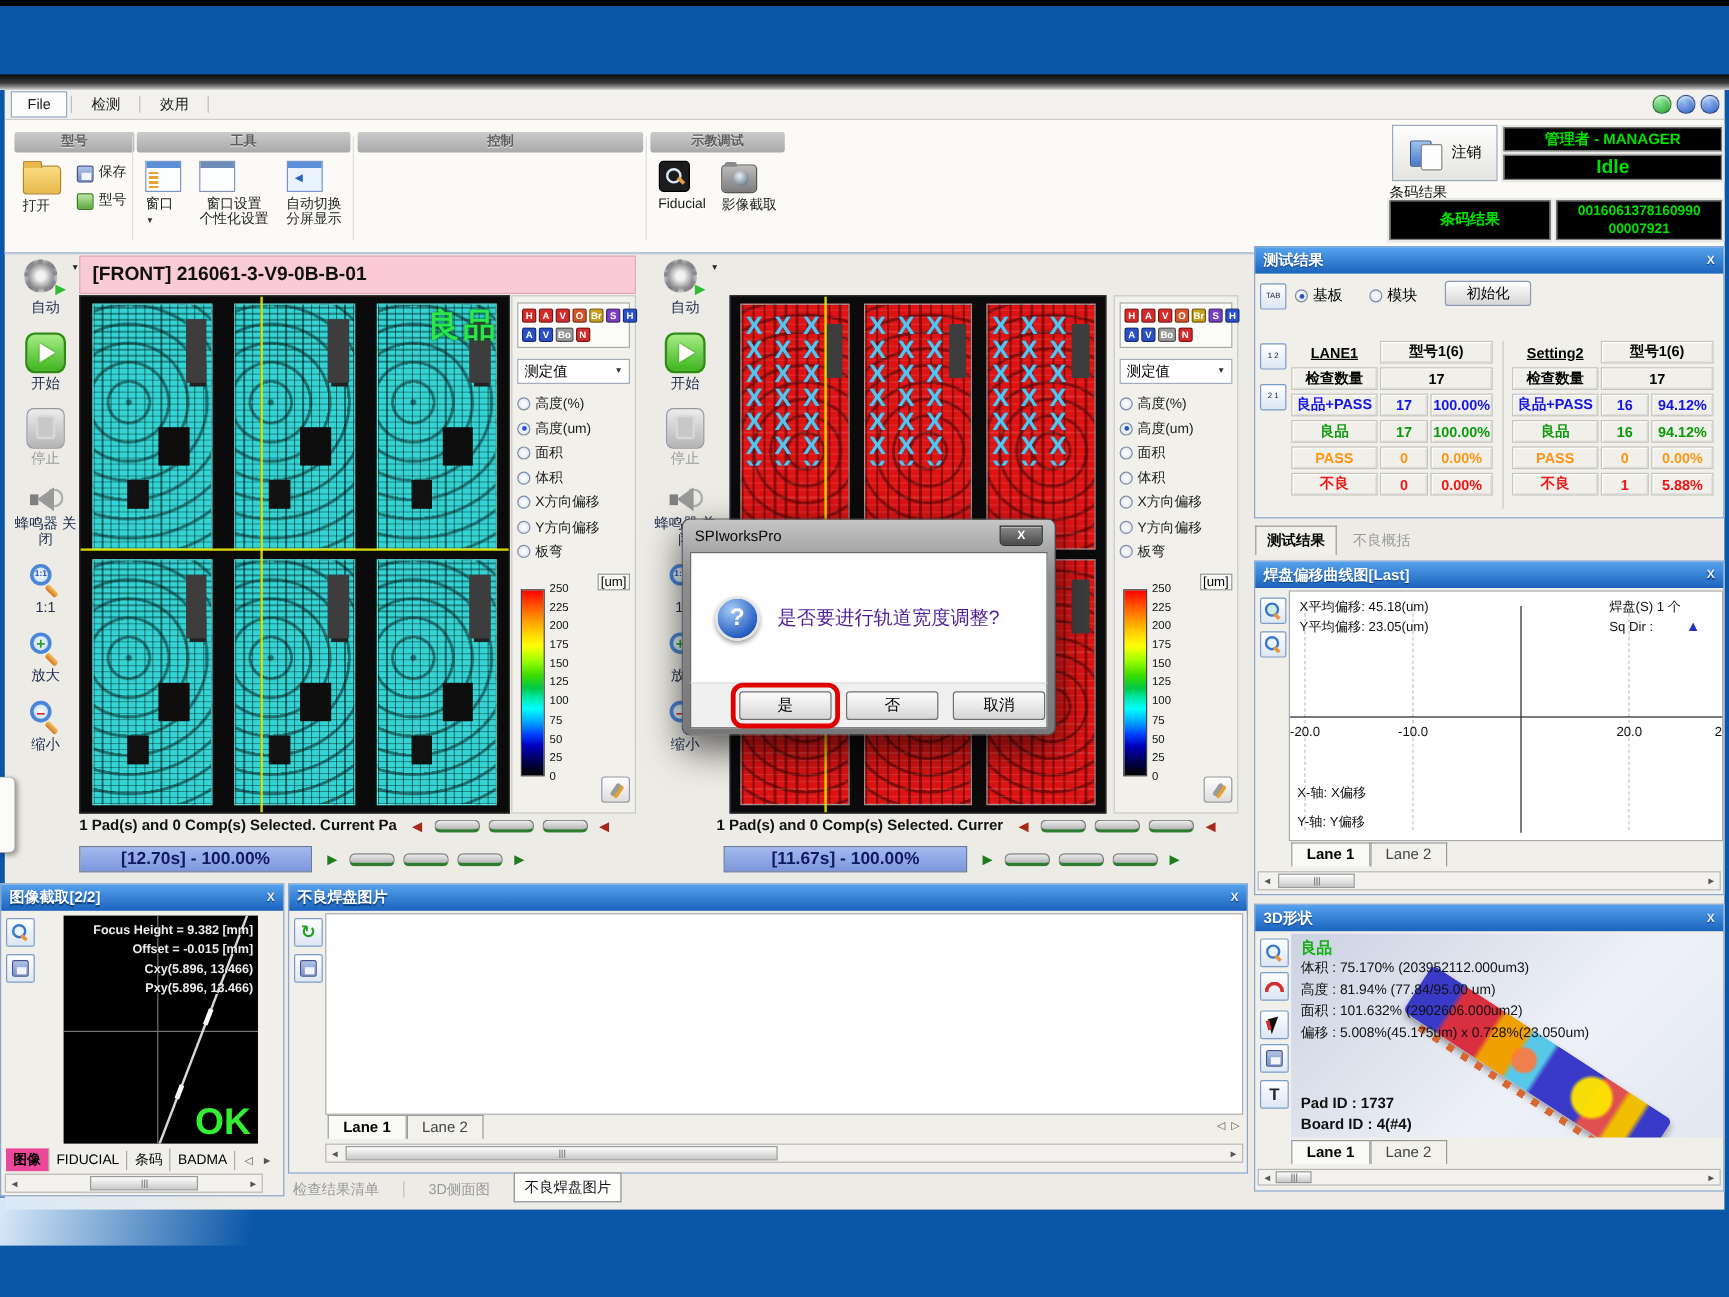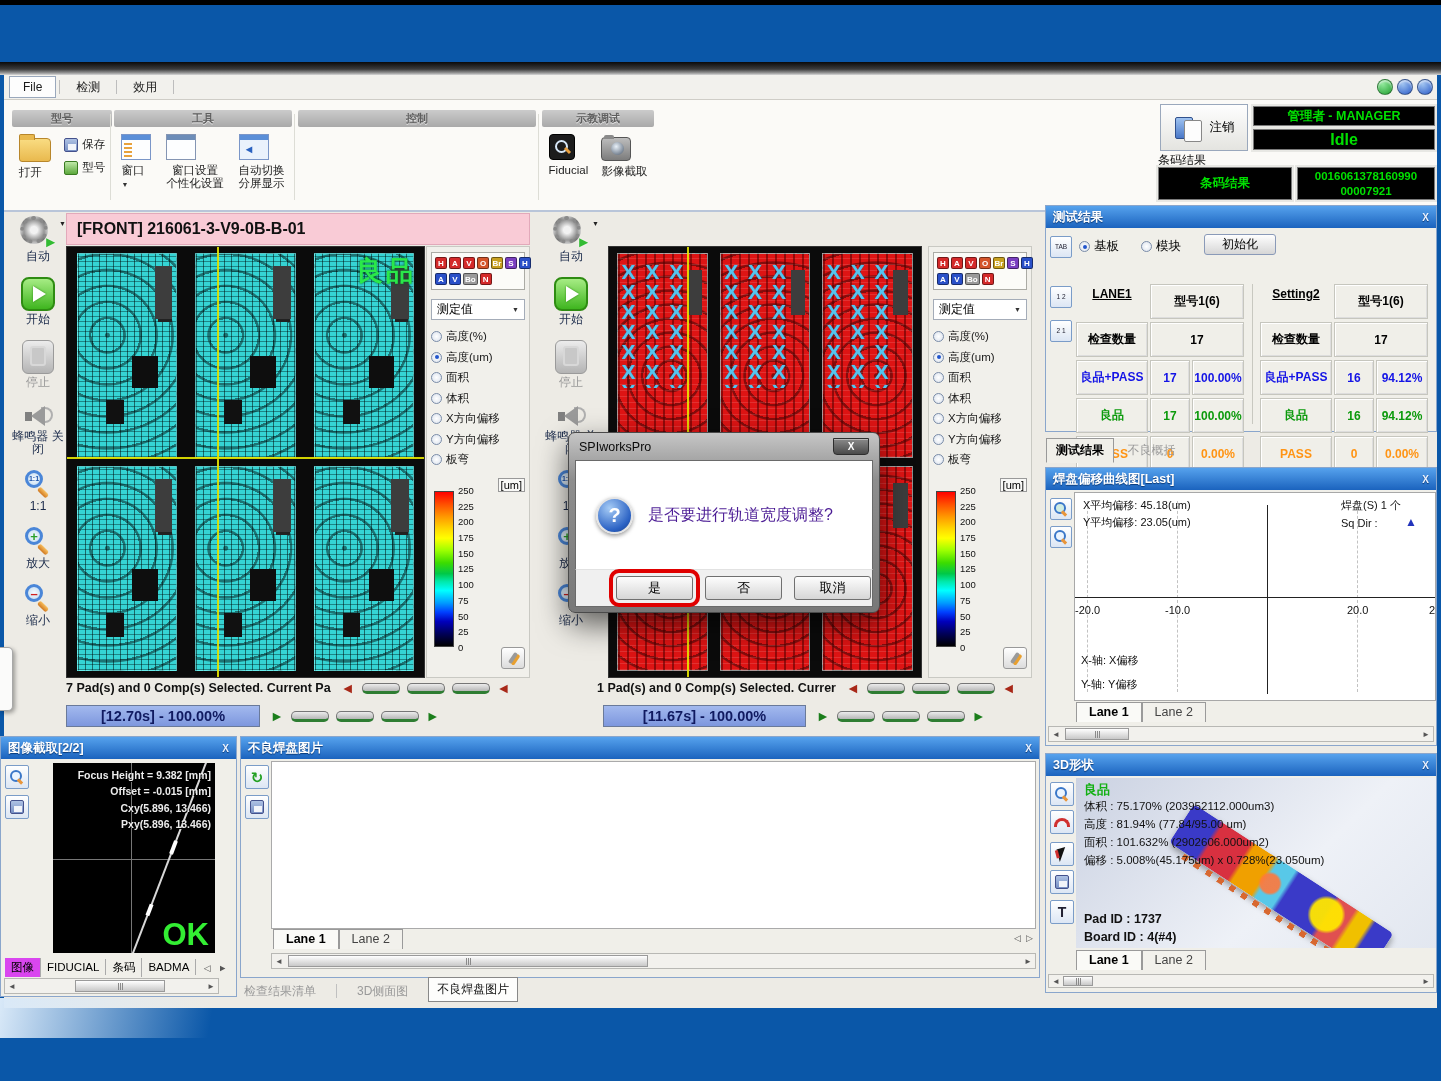--- a/index.html
+++ b/index.html
@@ -132,21 +132,21 @@
 .ptitle{height:22px;background:linear-gradient(180deg,#56A2ED,#1B63BE);color:#fff;font-weight:bold;font-size:12.5px;display:flex;align-items:center;padding:0 7px;text-shadow:0 1px 1px #0A3A78}
 .pclose{margin-left:auto;font-size:10px;color:#EAF2FF;font-weight:bold}
 .sq-btn{position:absolute;width:22px;height:22px;border:1px solid #7A9CC8;background:linear-gradient(#FFF,#DCE6F4);font-size:6.5px;color:#223;display:flex;align-items:center;justify-content:center;border-radius:2px;text-align:center;line-height:1}
 .minimag{position:relative;width:14px;height:14px}
 .minimag::before{content:"";position:absolute;left:0;top:0;width:8px;height:8px;border:2px solid #3A77C8;border-radius:50%;background:#EAF4FF}
 .minimag::after{content:"";position:absolute;right:1px;bottom:1px;width:6px;height:3px;background:#E8953A;transform:rotate(45deg)}
 .minimag.plus::before{box-shadow:inset 0 0 0 10px rgba(60,200,60,.15)}
 
 .res-table{position:absolute;font-size:12px}
 .rrow{display:flex;gap:2px;margin-bottom:3px}
-.rcell{border:1px solid #C6C6BE;box-shadow:inset 1px 1px 0 #FFF,inset -1px -1px 0 #DDD;background:#F0EFE9;height:35px;display:flex;align-items:center;justify-content:center;font-weight:bold}
+.rcell{border:1px solid #C6C6BE;box-shadow:inset 1px 1px 0 #FFF,inset -1px -1px 0 #DDD;background:#F0EFE9;height:19px;display:flex;align-items:center;justify-content:center;font-weight:bold}
 .rname{height:19px;display:flex;align-items:center;justify-content:center;font-weight:bold;text-decoration:underline}
 .xbtn{border:1px solid #8A9AB8;border-radius:3px;background:linear-gradient(#FEFEFE,#D6D6D6);display:flex;align-items:center;justify-content:center;font-size:12px}
 .ftab{display:inline-block;padding:3px 9px;font-size:12px}
 .ftab.on{background:#F0EFE9;border:1px solid #999;border-bottom:1px solid #F0EFE9;font-weight:bold}
 .ftab.off{color:#9a9a9a}
 
 .chart{position:absolute;background:#fff;border:1px solid #A8A8A8}
 .dashv{position:absolute;top:8px;bottom:8px;width:0;border-left:1px dashed #C2C2C2}
 .axv{position:absolute;top:12px;bottom:6px;width:1px;background:#222}
 .axh{position:absolute;left:0;right:0;height:1px;background:#222}
@@ -169,21 +169,21 @@
 
 .capimg{position:absolute;background:#000;overflow:hidden}
 .cap-lines{position:absolute;right:4px;top:4px;text-align:right;color:#ECECEC;font-size:10.5px;font-weight:bold;line-height:1.55;text-shadow:1px 1px 0 #000}
 .cap-ok{position:absolute;right:6px;bottom:0;color:#33EE33;font-size:31px;font-weight:bold}
 .cap-cross-h{position:absolute;left:0;right:0;height:1px;background:#777}
 .cap-cross-v{position:absolute;top:0;bottom:0;width:1px;background:#777}
 .cap-diag{position:absolute;left:112px;top:-16px;width:2px;height:240px;background:#D8D8D8;transform:rotate(21deg)}
 .cap-diag::before{content:"";position:absolute;left:-1px;top:92px;width:4px;height:14px;background:#FFF}
 .cap-diag::after{content:"";position:absolute;left:-1px;top:160px;width:4px;height:12px;background:#FFF}
 .cap-tab{display:inline-block;padding:2px 6px;font-size:11.5px;border-right:1px solid #AAA}
-.cap-tab.on{font-weight:normal;background:#d946ef}
+.cap-tab.on{font-weight:bold;background:#ec4899}
 .refresh-ic{color:#22A022;font-size:15px;font-weight:bold}
 .sliver{position:absolute;left:0;top:647px;width:13px;height:64px;background:#FBFBFA;border:1px solid #A8A8A8;border-left:none;border-radius:0 5px 5px 0;box-shadow:2px 2px 4px rgba(0,0,0,.35)}
 
 .dlg{position:absolute;left:568px;top:432px;width:312px;height:181px;z-index:60;border-radius:7px;background:linear-gradient(180deg,#C6C6C6,#8E8E8E 26%,#787878);border:1px solid #4a4a4a;box-shadow:0 12px 30px rgba(0,0,0,.6);padding:0 6px 6px}
 .dlg-title{height:27px;display:flex;align-items:center;padding:0 4px;color:#0a0a0a;font-size:12.5px}
 .dlg-close{margin-left:auto;width:36px;height:17px;background:linear-gradient(#8A8A8A,#4A4A4A);border:1px solid #2e2e2e;border-radius:0 0 4px 4px;color:#FFF;font-size:10px;font-weight:bold;display:flex;align-items:center;justify-content:center;box-shadow:inset 0 1px 0 #B8B8B8}
 .dlg-body{background:#FFF;height:109px;display:flex;align-items:center;gap:15px;padding:0 20px;border:1px solid #6a6a6a;border-bottom:none}
 .q-icon{width:37px;height:37px;flex:none;border-radius:50%;background:radial-gradient(circle at 35% 28%,#A6CCF6,#2B62C4 68%,#17387E);color:#fff;font-size:20px;font-weight:bold;display:flex;align-items:center;justify-content:center;border:2px solid #E4E4E4;box-shadow:0 2px 4px rgba(0,0,0,.4)}
 .dlg-msg{font-size:16px;color:#4c1d95}
 .dlg-footer{background:#F0F0F0;border:1px solid #6a6a6a;border-top:1px solid #E2E2E2;height:38px;display:flex;align-items:center;gap:12px;padding:0 0 0 40px}
@@ -413,21 +413,21 @@
           <span>75</span>
           <span>50</span>
           <span>25</span>
           <span>0</span>
       </div>
       <div class="wrench"></div>
     </div>
   </div>
 
   <div class="status-row" style="left:66px;top:681px;width:464px">
-    <span>7 Pad(s) and 0 Comp(s) Selected. Current Pa</span>
+    <span>1 Pad(s) and 0 Comp(s) Selected. Current Pa</span>
     <span class="pillrow">
         <span class="arr red">◄</span>
         <span class="pill"></span>
         <span class="pill"></span>
         <span class="pill"></span>
         <span class="arr red">◄</span>
       </span>
   </div>
   <div class="status-row" style="left:66px;top:705px;width:464px">
     <span class="progress" style="width:194px">[12.70s] - 100.00%</span>

